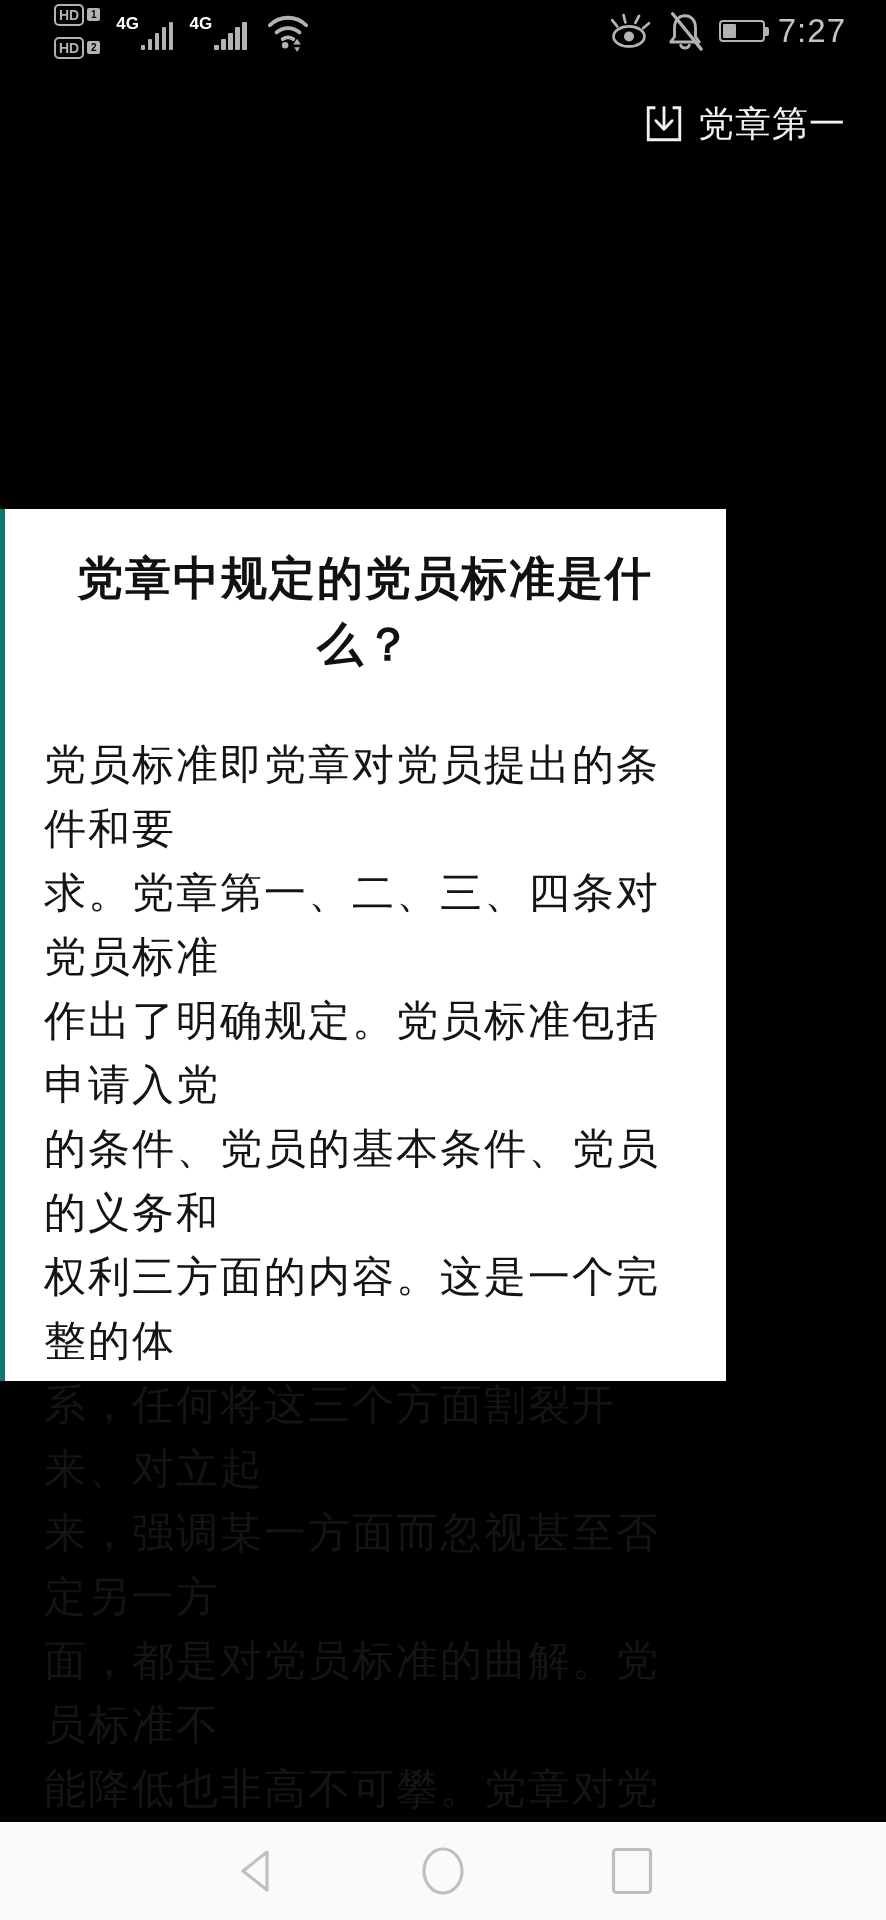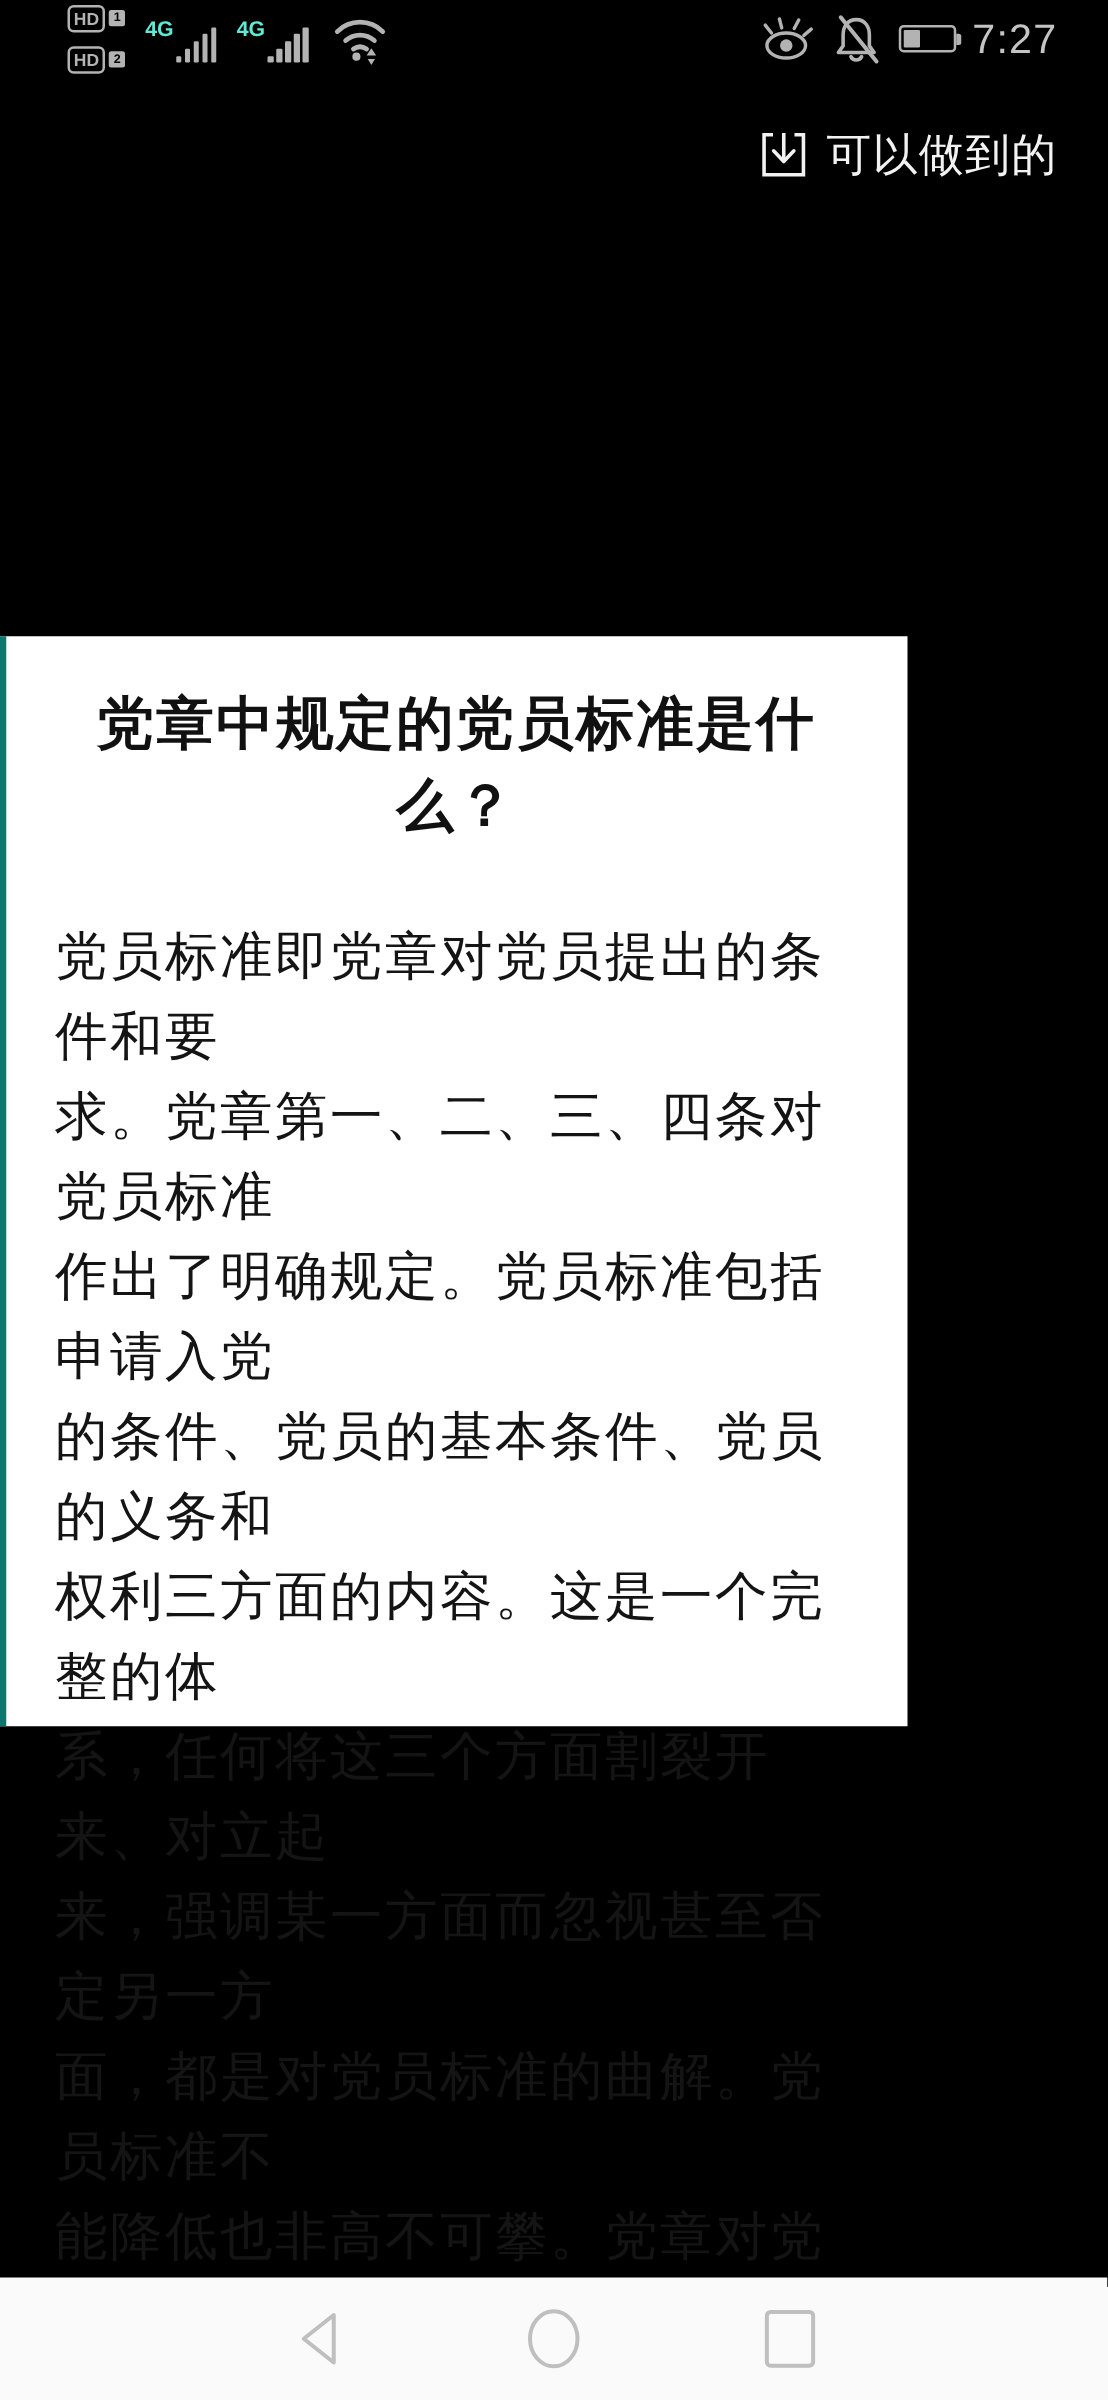--- a/index.html
+++ b/index.html
@@ -19,21 +19,21 @@
   .hd-badge{display:flex;align-items:center;gap:3px;}
   .hd-box{
     border:2.5px solid #b3b3b3;border-radius:5px;color:#b3b3b3;
     font-size:14px;font-weight:bold;line-height:1;padding:2px 3px;letter-spacing:0;
   }
   .hd-sub{
     width:13px;height:13px;background:#b3b3b3;border-radius:2px;color:#000;
     font-size:10px;font-weight:bold;display:flex;align-items:center;justify-content:center;
   }
   .signal-group{display:flex;align-items:flex-start;margin-left:6px;}
-  .net-label{font-size:17px;font-weight:bold;color:#5eead4;line-height:1;margin-top:3px;}
+  .net-label{font-size:17px;font-weight:bold;color:#ffffff;line-height:1;margin-top:3px;}
   .bars{display:flex;align-items:flex-end;gap:2.5px;margin-left:2px;margin-top:10px;height:28px;}
   .bars span{display:block;width:4.5px;background:#b3b3b3;border-radius:1px;}
   .b1{height:5px}.b2{height:11px}.b3{height:17px}.b4{height:23px}.b5{height:28px}
   .sb-right{display:flex;align-items:center;gap:13px;}
   .battery{position:relative;width:46px;height:22px;border:2.5px solid #b3b3b3;border-radius:4px;display:flex;align-items:center;padding:2px;box-sizing:border-box;}
   .battery-nub{position:absolute;right:-6px;top:5px;width:3.5px;height:9px;background:#b3b3b3;border-radius:0 2px 2px 0;}
   .battery-fill{height:100%;background:#b3b3b3;border-radius:1px;width:35%;}
   .clock{font-size:33px;color:#c4c4c4;letter-spacing:1px;}
   
   .save-row{
@@ -140,21 +140,21 @@
 </div>
 
 <button class="save-row">
   <span>
     <svg width="42" height="42" viewBox="0 0 44 44" fill="none">
       <path d="M13 5 H5.5 V38.5 H38.5 V5 H31" stroke="#f2f2f2" stroke-width="3"></path>
       <path d="M22 3.5 V26" stroke="#f2f2f2" stroke-width="3"></path>
       <path d="M13.5 18.5 L22 27.5 L30.5 18.5" stroke="#f2f2f2" stroke-width="3" stroke-linejoin="round" stroke-linecap="round"></path>
     </svg>
   </span>
-  <span class="save-label">可以做到的</span>
+  <span class="save-label">党章第一</span>
 </button>
 
 <div class="card">
   <h1 class="card-title">党章中规定的党员标准是什么？</h1>
   <div class="card-body">党员标准即党章对党员提出的条件和要
 求。党章第一、二、三、四条对党员标准
 作出了明确规定。党员标准包括申请入党
 的条件、党员的基本条件、党员的义务和
 权利三方面的内容。这是一个完整的体
 系，任何将这三个方面割裂开来、对立起

